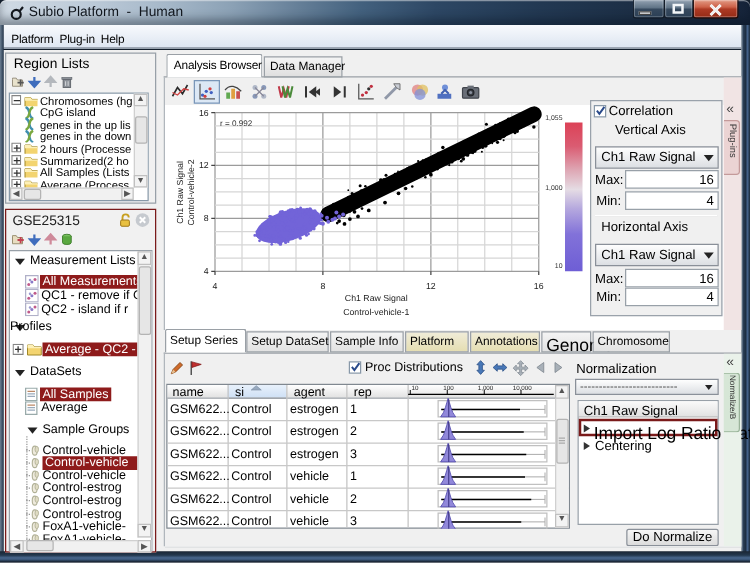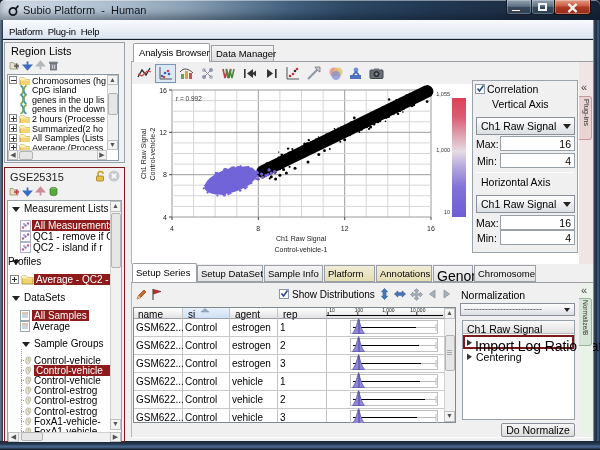--- a/index.html
+++ b/index.html
@@ -1062,21 +1062,21 @@
     <path d="M2,11 L3.5,7.5 L5.5,9.5 Z" fill="#e8c090"></path>
   </svg>
 <svg style="position:absolute;left:150px;top:288px" width="13" height="13">
     <line x1="3" y1="1" x2="3" y2="12" stroke="#555" stroke-width="1.2"></line>
     <path d="M3.5,1.5 L11,3.5 L3.5,6 Z" fill="#c03030" stroke="#801818" stroke-width="0.6"></path>
   </svg>
 <div class="ab" style="left:279px;top:289px;width:10px;height:10px;background:#fff;border:1px solid #8898a8"></div>
 <svg class="ab" style="left:280px;top:289px" width="9" height="10">
     <path d="M1.5,4.5 L3.5,7 L7.5,1.5" stroke="#2a4a8a" stroke-width="1.6" fill="none"></path>
   </svg>
-<div class="txt" style="left:292px;top:288.5px;font-size:10px">Show Distributions</div>
+<div class="txt" style="left:292px;top:288.5px;font-size:10px">Proc Distributions</div>
 <svg style="position:absolute;left:379px;top:288px" width="11" height="12">
     <path d="M5.5,0.5 L8.5,3.8 L6.9,3.8 L6.9,8.2 L8.5,8.2 L5.5,11.5 L2.5,8.2 L4.1,8.2 L4.1,3.8 L2.5,3.8 Z" fill="#4878b8" stroke="#31568c" stroke-width="0.7"></path>
   </svg>
 <svg style="position:absolute;left:394px;top:289px" width="12" height="10">
     <path d="M0.5,5 L3.8,2 L3.8,3.7 L8.2,3.7 L8.2,2 L11.5,5 L8.2,8 L8.2,6.3 L3.8,6.3 L3.8,8 Z" fill="#4878b8" stroke="#31568c" stroke-width="0.7"></path>
   </svg>
 <svg style="position:absolute;left:410px;top:288px" width="13" height="13">
     <path d="M6.5,0.5 L9,3 L7.3,3 L7.3,5.7 L10,5.7 L10,4 L12.5,6.5 L10,9 L10,7.3 L7.3,7.3 L7.3,10 L9,10 L6.5,12.5 L4,10 L5.7,10 L5.7,7.3 L3,7.3 L3,9 L0.5,6.5 L3,4 L3,5.7 L5.7,5.7 L5.7,3 L4,3 Z" fill="#a8b0b8" stroke="#848c94" stroke-width="0.6"></path>
   </svg>
 <svg style="position:absolute;left:427px;top:289px" width="10" height="10">

